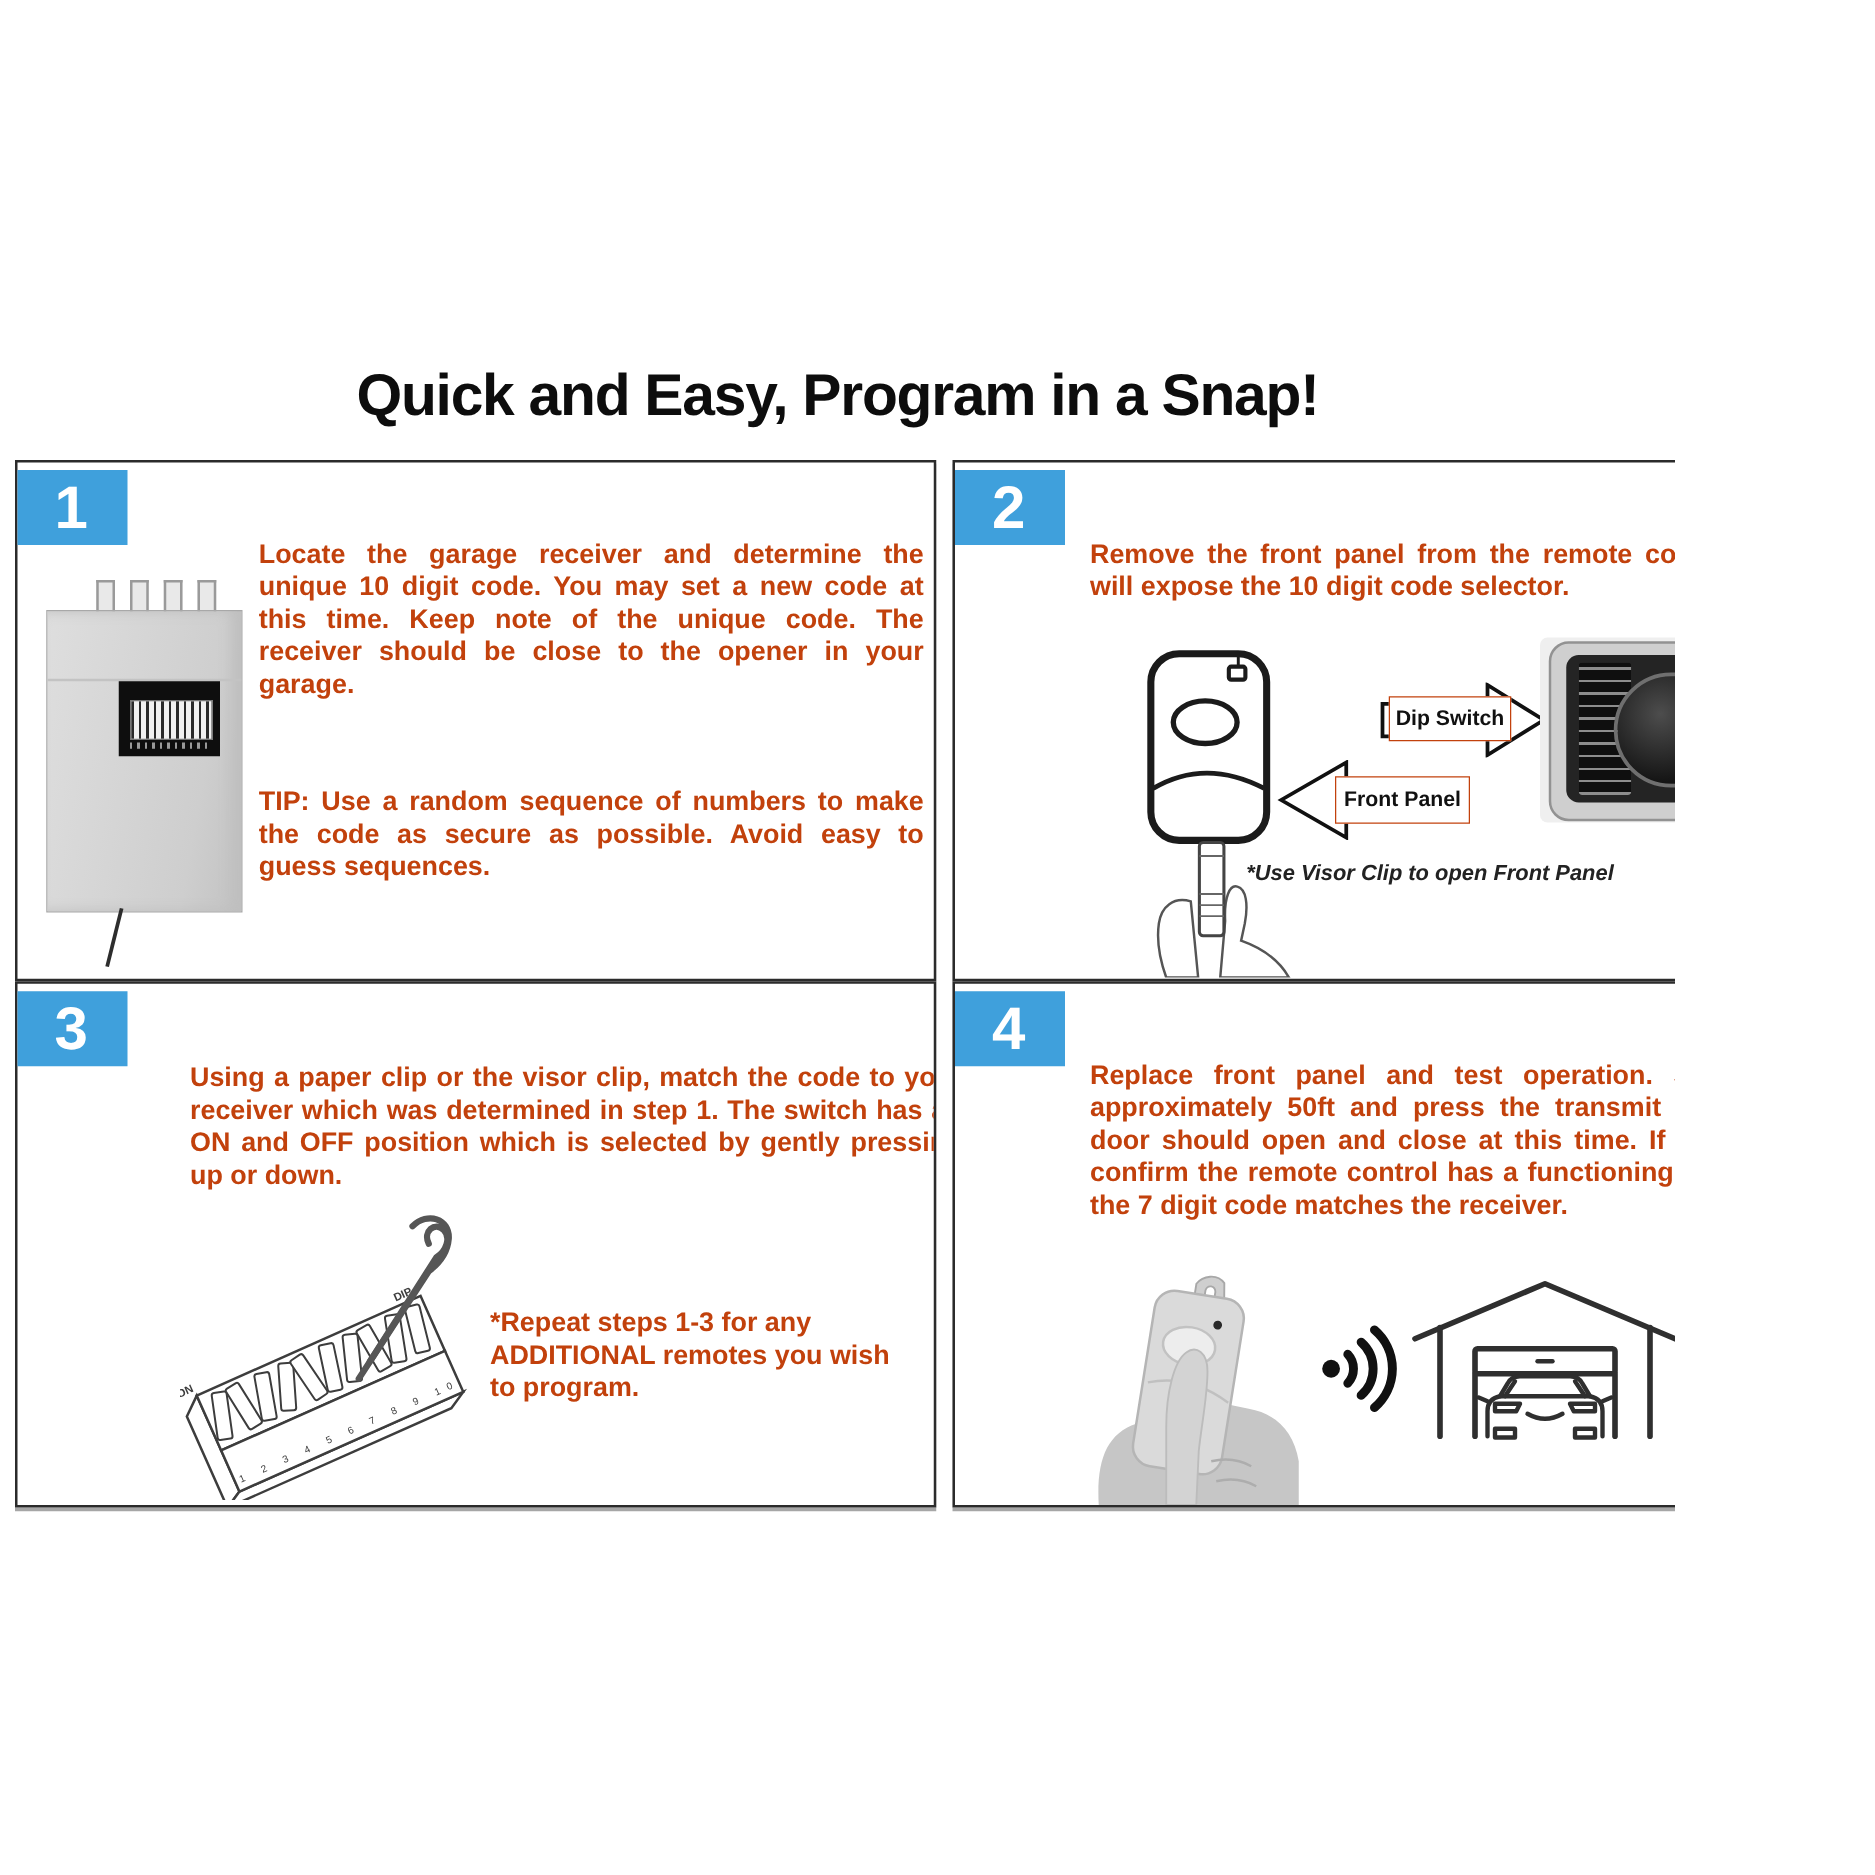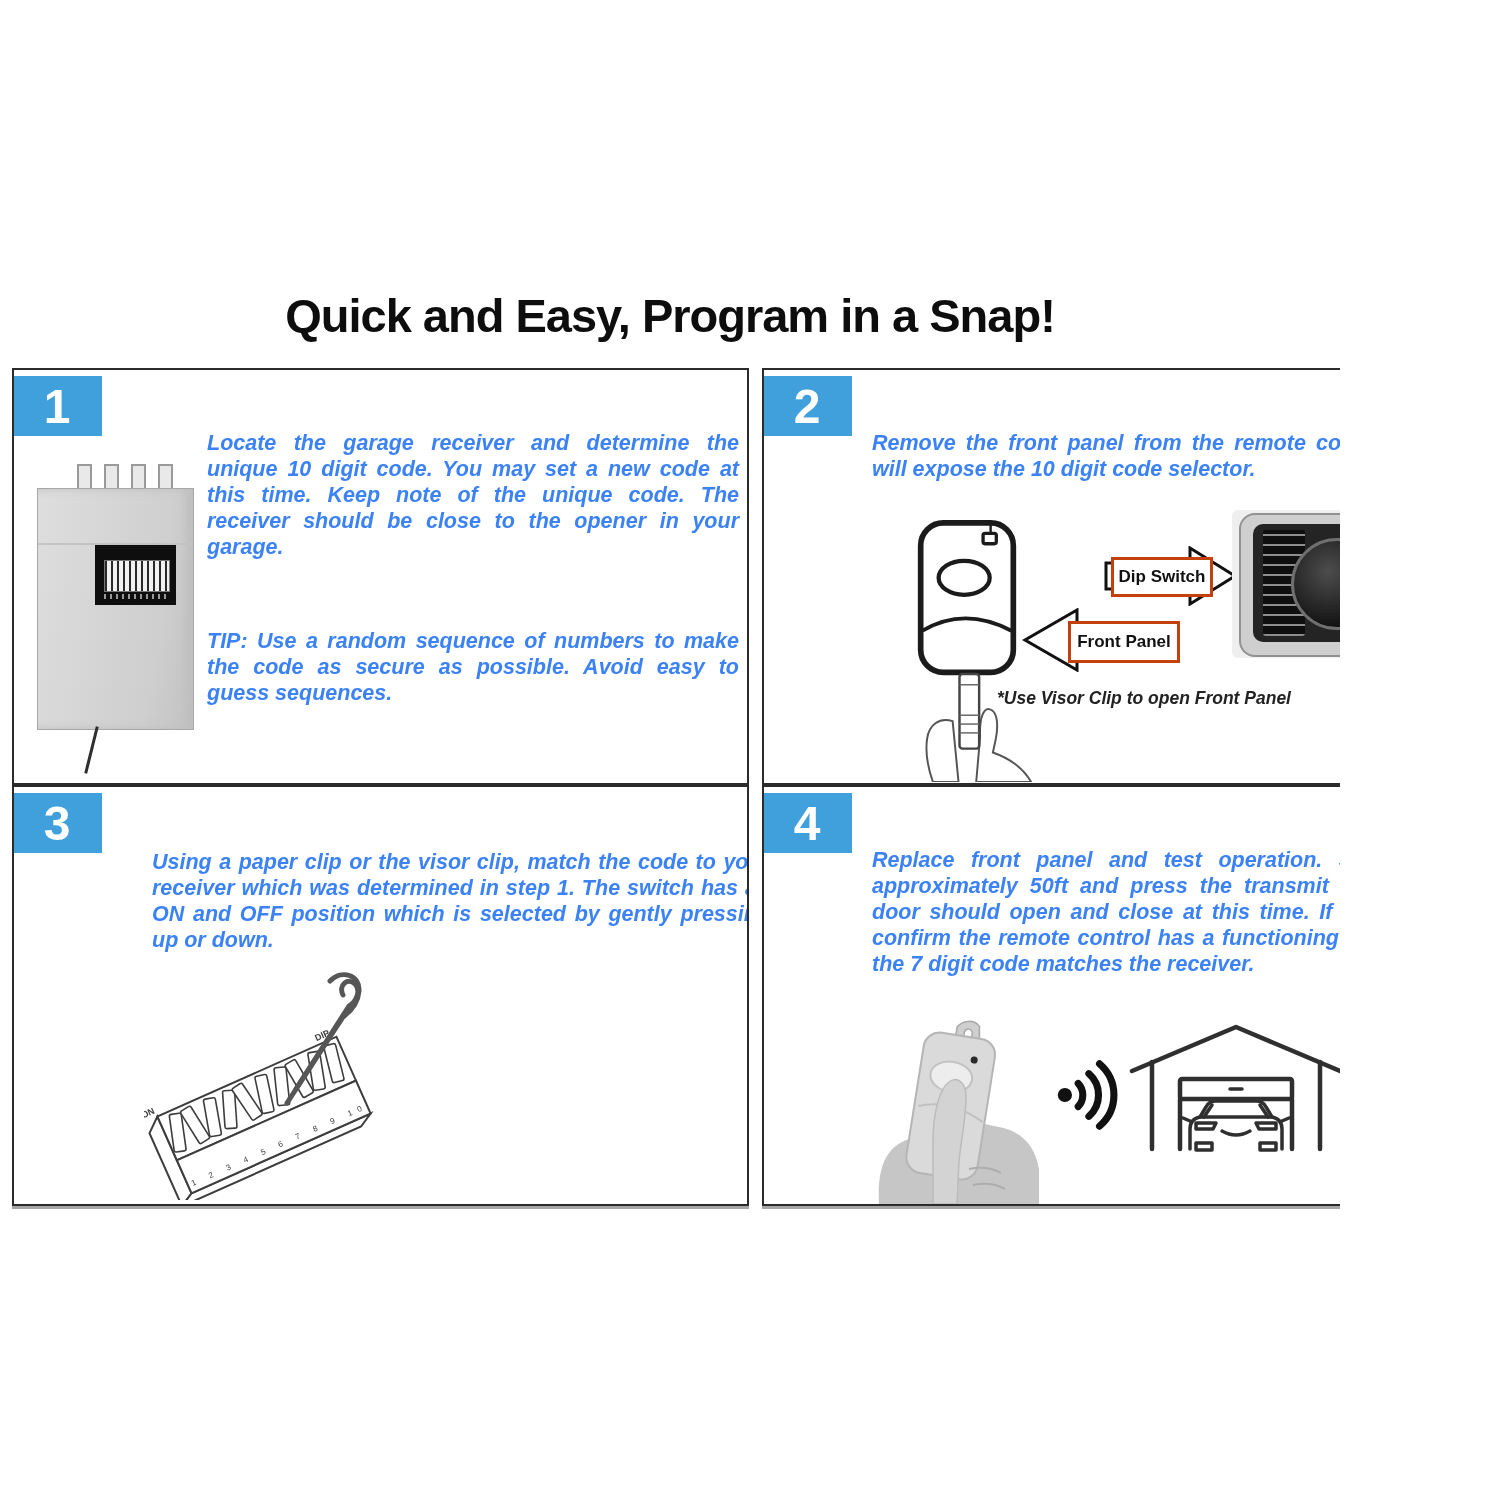--- a/index.html
+++ b/index.html
@@ -9,21 +9,21 @@
          font-size:47px;font-weight:bold;letter-spacing:-1px;color:#0d0d0d;}
   .panel{position:absolute;background:#fff;border:2px solid #2b2b2b;
          box-shadow:0 3px 0 rgba(0,0,0,.35);overflow:hidden;}
   #panel1{left:12px;top:368px;width:733px;height:413px;}
   #panel2{left:762px;top:368px;width:728px;height:413px;}
   #panel3{left:12px;top:785px;width:733px;height:417px;}
   #panel4{left:762px;top:785px;width:728px;height:417px;}
   .badge{position:absolute;left:-2px;top:6px;width:90px;height:60px;background:#3FA0DC;
          color:#fff;font-weight:bold;font-size:48px;display:flex;align-items:center;justify-content:center;}
   .ptext{position:absolute;font-weight:bold;font-size:21.5px;line-height:26px;
-         text-align:justify;color:#3b82f6;font-style:italic;}
+         text-align:justify;color:#c2410c;}
   #p1-para{left:193px;top:38px;width:532px;}
   #p1-tip{left:193px;top:236px;width:532px;}
   #p2-para{left:108px;top:38px;width:588px;}
   #p3-para{left:107px;top:40px;width:618px;margin-left:31px;}
   #p3-note{left:378px;top:236px;width:322px;text-align:left;}
   #p4-para{left:108px;top:38px;width:592px;}
   .smallnote{position:absolute;font-weight:bold;font-size:17.5px;color:#222;font-style:italic;}
   
   .receiver{position:absolute;left:23px;top:94px;width:165px;height:310px;}
   .pins{position:absolute;left:40px;top:0;display:flex;gap:12px;}
@@ -45,21 +45,21 @@
   .cliphand-svg{position:absolute;left:158px;top:302px;}
   .photo{position:absolute;left:468px;top:140px;width:182px;height:148px;background:#efefef;border-radius:6px;}
   .pbody{position:absolute;left:7px;top:3px;width:166px;height:140px;background:#cfcfcf;
          border:2px solid #929292;border-radius:16px;}
   .pinner{position:absolute;left:12px;top:9px;width:140px;height:118px;background:#242424;border-radius:10px;}
   .dipbank{position:absolute;left:10px;top:6px;width:42px;height:106px;background:#414141;border-radius:3px;
            background-image:repeating-linear-gradient(180deg,#0f0f0f 0 4px,#8d8d8d 4px 6px,#0f0f0f 6px 10px);}
   .battery{position:absolute;right:10px;top:14px;width:86px;height:86px;border-radius:50%;
            background:radial-gradient(circle at 40% 35%, #4d4d4d, #141414 72%);border:3px solid #6f6f6f;}
   .arrow-svg{position:absolute;}
-  .arrow-label{position:absolute;background:#fff;border:3px solid #c2410c;font-weight:bold;
+  .arrow-label{position:absolute;background:#fff;border:1px solid #c2410c;font-weight:bold;
                font-size:17px;display:flex;align-items:center;justify-content:center;color:#111;}
   #dip-arrow{left:340px;top:176px;}
   #dip-label{left:347px;top:187px;width:96px;height:34px;}
   #front-arrow{left:255px;top:238px;}
   #front-label{left:304px;top:251px;width:106px;height:36px;}
   #visor-note{left:233px;top:318px;width:300px;}
   
   .clipdip-svg{position:absolute;left:130px;top:178px;}
   .handremote-svg{position:absolute;left:85px;top:232px;}
   .waves-svg{position:absolute;left:292px;top:268px;}
@@ -134,20 +134,21 @@
         </div>
       </div>
     </div>
 
     <div class="smallnote" id="visor-note">*Use Visor Clip to open Front Panel</div>
   </div>
 
   <div class="panel" id="panel3">
     <div class="badge">3</div>
     <p class="ptext" id="p3-para">Using a paper clip or the visor clip, match the code to your receiver which was determined in step 1. The switch has an ON and OFF position which is selected by gently pressing up or down.</p>
+    <p class="ptext" id="p3-note">*Repeat steps 1-3 for any ADDITIONAL remotes you wish to program.</p>
 
     <svg class="clipdip-svg" width="250" height="235" viewBox="0 0 250 235">
       <g transform="rotate(-24 120 150)" stroke="#3d3d3d" fill="#fff">
         <polygon points="22,108 8,120 8,200 22,192" stroke-width="2"></polygon>
         <polygon points="8,200 22,192 218,192 204,200" stroke-width="2"></polygon>
         <rect x="22" y="108" width="196" height="48" stroke-width="2"></rect>
         <rect x="22" y="156" width="196" height="36" stroke-width="2"></rect>
         <g stroke-width="1.6">
           <rect x="28" y="112" width="12" height="38" rx="2" transform="rotate(16 34 131)"></rect>
           <rect x="47" y="112" width="12" height="38" rx="2" transform="rotate(-8 53 131)"></rect>

